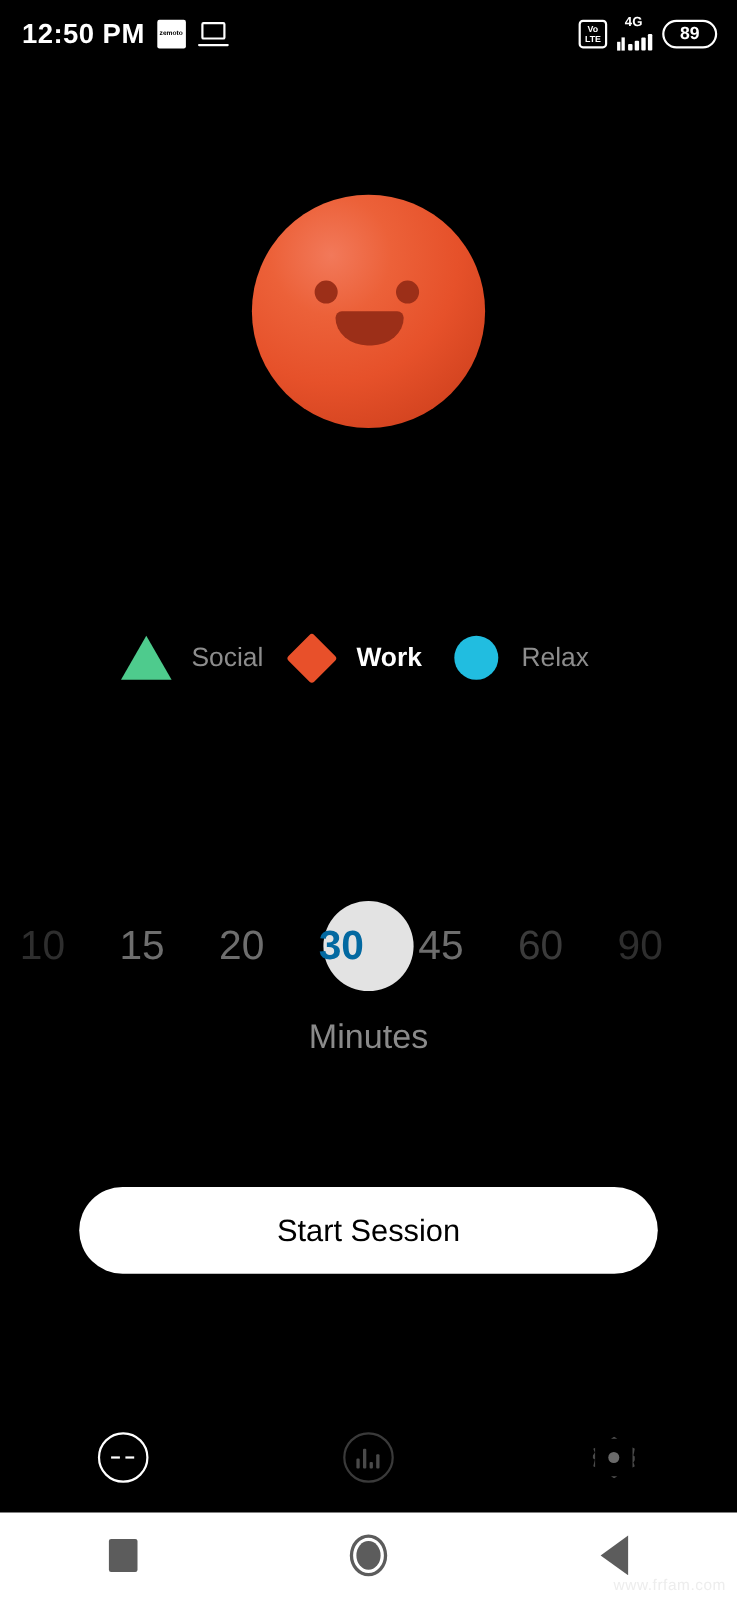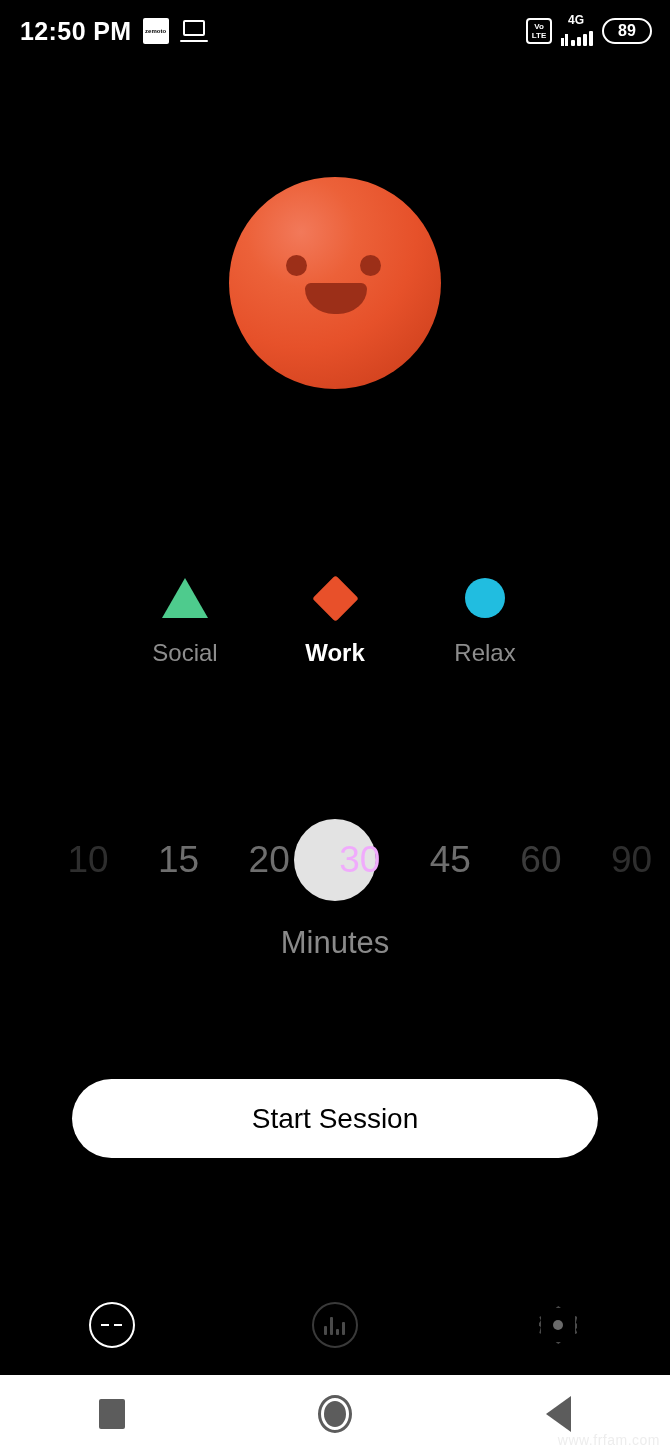--- a/index.html
+++ b/index.html
@@ -70,46 +70,46 @@
     position:absolute; top:106px; left:76px; width:62px; height:31px;
     background:#9c2f18;
     border-radius:6px 6px 30px 30px / 6px 6px 26px 26px;
   }
 
   
   .cats{
     position:absolute; top:575px; left:0; width:670px;
     display:flex; justify-content:center; gap:0;
   }
-  .cat{ width:150px; display:flex; flex-direction:column; align-items:center; gap:18px; cursor:pointer; }
+  .cat{ width:150px; display:flex; flex-direction:row; align-items:center; gap:18px; cursor:pointer; }
   .cat .glyph{ width:46px; height:46px; display:flex; align-items:center; justify-content:center; }
   .tri{
     width:0; height:0; border-left:23px solid transparent; border-right:23px solid transparent;
     border-bottom:40px solid #4ecb8d;
   }
   .circ{ width:40px; height:40px; border-radius:50%; background:#21bde0; }
   .diam{ width:33px; height:33px; background:#e8502a; transform:rotate(45deg); border-radius:3px; }
   .cat .lbl{ font-size:24px; color:#8d8d8d; }
   .cat.active .lbl{ color:#fff; font-weight:bold; }
 
   
   .picker{
     position:absolute; top:820px; left:0; width:670px; height:80px;
     display:flex; align-items:center; justify-content:space-between;
     padding:0 18px;
   }
   .mopt{
-    flex:1 0 auto; text-align:right; font-size:37px; color:#6a6a6a;
+    flex:1 0 auto; text-align:left; font-size:37px; color:#6a6a6a;
     position:relative; cursor:pointer;
   }
   .mopt.f1{ color:#2e2e2e; }
   .mopt.f2{ color:#3b3b3b; }
   .mopt.f3{ color:#6e6e6e; }
   .mopt.sel{
-    color:#f0abfc; font-weight:normal;
+    color:#0369a1; font-weight:bold;
   }
   .mopt.sel .pill{
     position:absolute; left:50%; top:50%; transform:translate(-50%,-50%);
     width:82px; height:82px; border-radius:50%; background:#e3e3e3; z-index:0;
   }
   .mopt span.txt{ position:relative; z-index:1; }
   .units{
     position:absolute; top:925px; left:0; width:670px; text-align:center;
     font-size:31px; color:#8a8a8a;
   }

